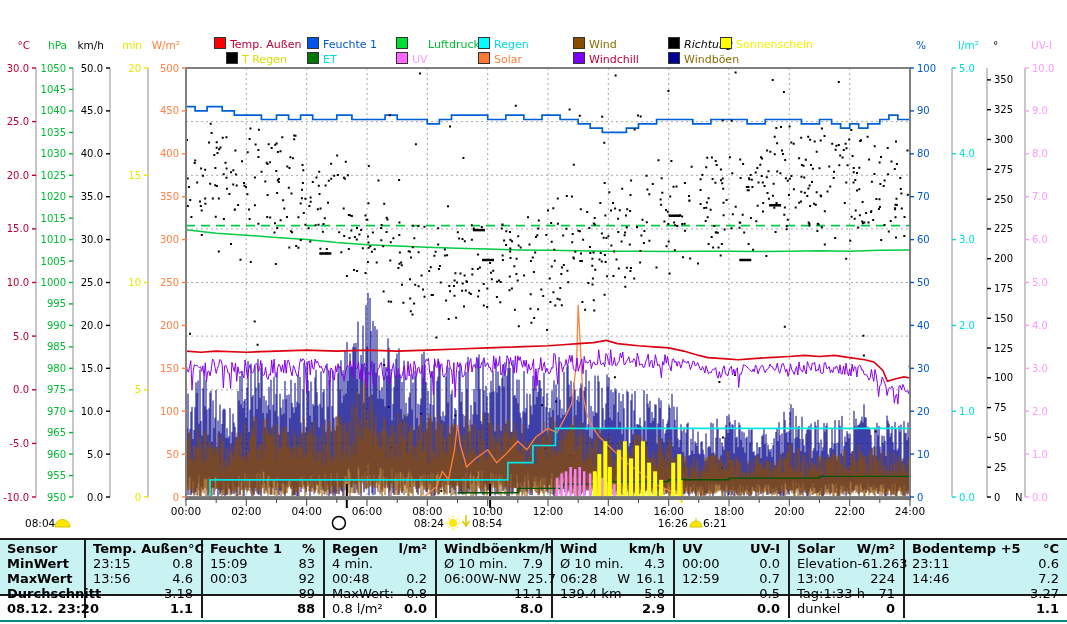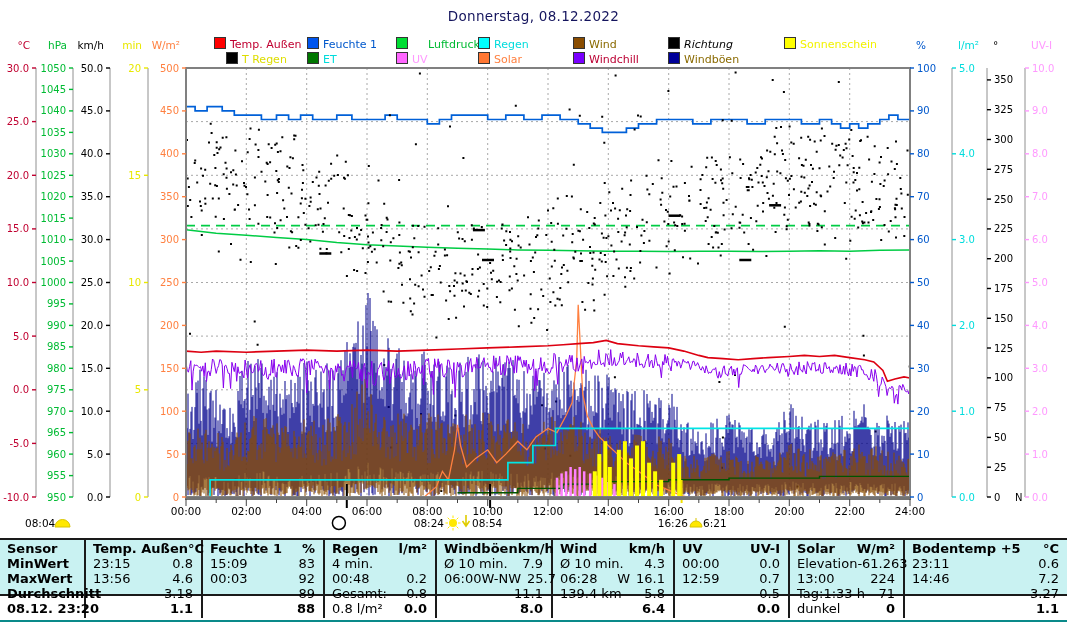--- a/index.html
+++ b/index.html
@@ -399,29 +399,28 @@
           <line x1="453.0" y1="518.0" x2="453.0" y2="515.5" stroke="#ffe800"></line>
           <line x1="456.5" y1="519.5" x2="458.3" y2="517.7" stroke="#ffe800"></line>
         </g>
         <path d="M466 515 V525 M462.5 521 L466 526 L469.5 521" fill="none" stroke="#e0cc00" stroke-width="1.6"></path>
         <text x="472" y="527" text-anchor="start" font-size="10.5px" fill="#000">08:54</text>
         <text x="688" y="527" text-anchor="end" font-size="10.5px" fill="#000">16:26</text>
         <path d="M690 527 A6 6 0 0 1 702 527 Z M696 518 V521" fill="#ffe800" stroke="#d8c400"></path>
         <text x="703" y="527" text-anchor="start" font-size="10.5px" fill="#000">6:21</text>
       </g>
     </svg>
-  <div class="title">Donnerstag, 08.12.2022</div>
   <div id="legend">
       <div class="li" style="left: 214px; top: 37px;"><span class="sq" style="background: rgb(255, 0, 0);"></span><span style="color: rgb(192, 0, 48);">Temp. Außen</span></div>
       <div class="li" style="left: 307px; top: 37px;"><span class="sq" style="background: rgb(0, 85, 238);"></span><span style="color: rgb(0, 88, 204);">Feuchte 1</span></div>
       <div class="li" style="left: 396px; top: 37px;"><span class="sq" style="background: rgb(0, 221, 51);"></span><span style="color: rgb(0, 187, 51); margin-left: 16px;">Luftdruck</span></div>
       <div class="li" style="left: 478px; top: 37px;"><span class="sq" style="background: rgb(0, 255, 255);"></span><span style="color: rgb(0, 220, 220);">Regen</span></div>
       <div class="li" style="left: 573px; top: 37px;"><span class="sq" style="background: rgb(138, 77, 0);"></span><span style="color: rgb(138, 106, 0);">Wind</span></div>
       <div class="li" style="left: 668px; top: 37px; font-style: italic;"><span class="sq" style="background: rgb(0, 0, 0);"></span><span style="color: rgb(0, 0, 0);">Richtung</span></div>
-      <div class="li" style="left: 784px; top: 37px;"><span class="sq" style="background: rgb(255, 255, 0);"></span><span style="color: rgb(242, 242, 0);">Sonnenschein</span></div>
+      <div class="li" style="left: 720px; top: 37px;"><span class="sq" style="background: rgb(255, 255, 0);"></span><span style="color: rgb(242, 242, 0);">Sonnenschein</span></div>
       <div class="li" style="left: 214px; top: 52px; padding-left: 12px;"><span class="sq" style="background: rgb(0, 0, 0);"></span><span style="color: rgb(221, 221, 0);">T Regen</span></div>
       <div class="li" style="left: 307px; top: 52px;"><span class="sq" style="background: rgb(0, 119, 0);"></span><span style="color: rgb(0, 220, 220);">ET</span></div>
       <div class="li" style="left: 396px; top: 52px;"><span class="sq" style="background: rgb(255, 102, 255);"></span><span style="color: rgb(255, 153, 255);">UV</span></div>
       <div class="li" style="left: 478px; top: 52px;"><span class="sq" style="background: rgb(255, 119, 51);"></span><span style="color: rgb(255, 128, 64);">Solar</span></div>
       <div class="li" style="left: 573px; top: 52px;"><span class="sq" style="background: rgb(122, 0, 255);"></span><span style="color: rgb(187, 0, 51);">Windchill</span></div>
       <div class="li" style="left: 668px; top: 52px;"><span class="sq" style="background: rgb(0, 0, 153);"></span><span style="color: rgb(138, 106, 0);">Windböen</span></div>
     </div>
   <div id="wxtable" style="grid-template-columns: 86px 117px 122px 112px 116px 122px 115px 115px 162px;">
       <div class="col">
         <div class="cell hdr">
@@ -492,21 +491,21 @@
         </div>
         <div class="cell">
           <span>4 min.</span>
           <span></span>
         </div>
         <div class="cell">
           <span>00:48</span>
           <span>0.2</span>
         </div>
         <div class="cell">
-          <span>Gesamt:</span>
+          <span>MaxWert:</span>
           <span>0.8</span>
         </div>
         <div class="cell">
           <span>0.8 l/m²</span>
           <span class="b">0.0</span>
         </div>
       </div>
       <div class="col">
         <div class="cell hdr">
           <span>Windböen</span>
@@ -543,21 +542,21 @@
           <span>06:28</span>
           <span class="mid">W</span>
           <span>16.1</span>
         </div>
         <div class="cell">
           <span>139.4 km</span>
           <span>5.8</span>
         </div>
         <div class="cell">
           <span></span>
-          <span class="b">6.4</span>
+          <span class="b">2.9</span>
         </div>
       </div>
       <div class="col">
         <div class="cell hdr">
           <span>UV</span>
           <span>UV-I</span>
         </div>
         <div class="cell">
           <span>00:00</span>
           <span>0.0</span>

